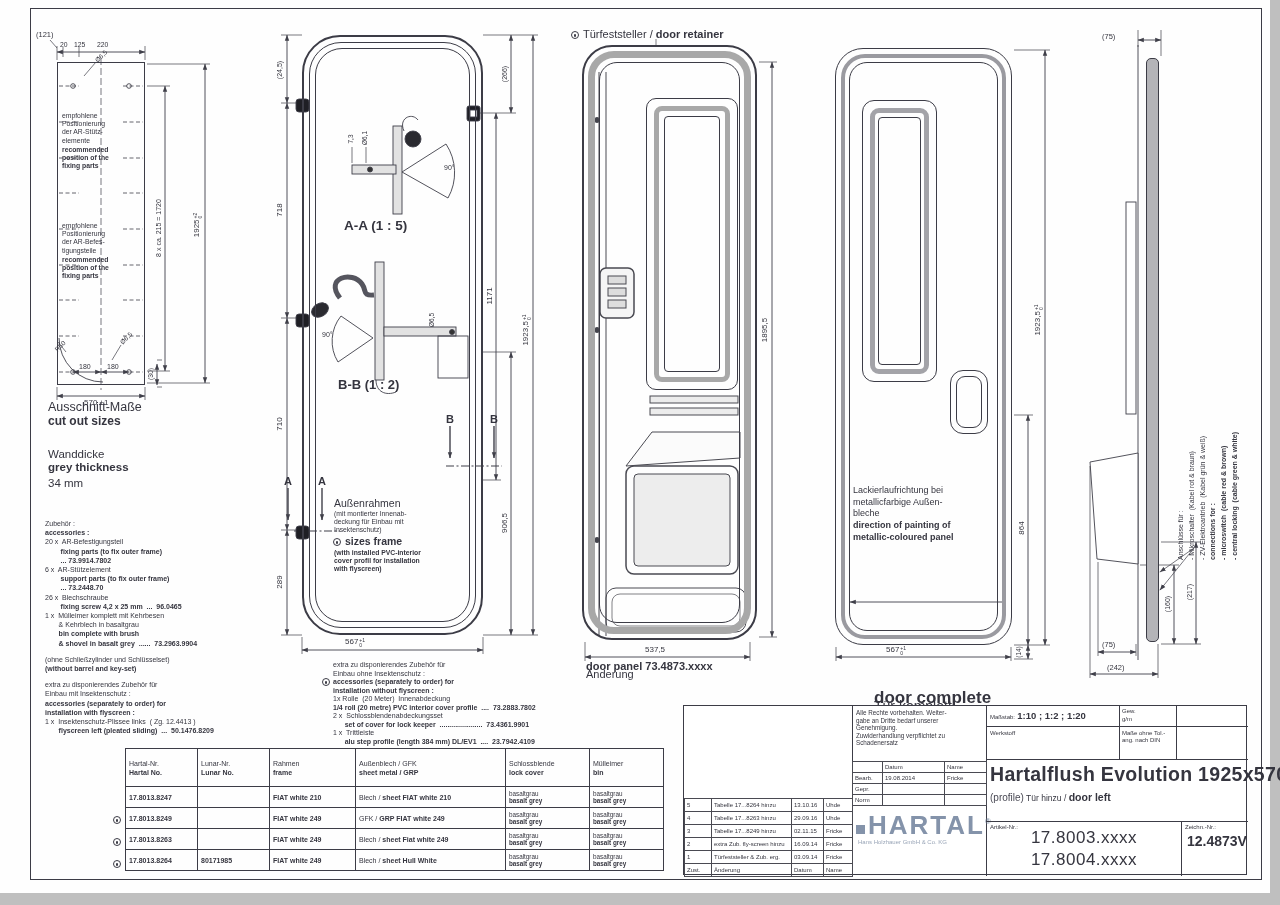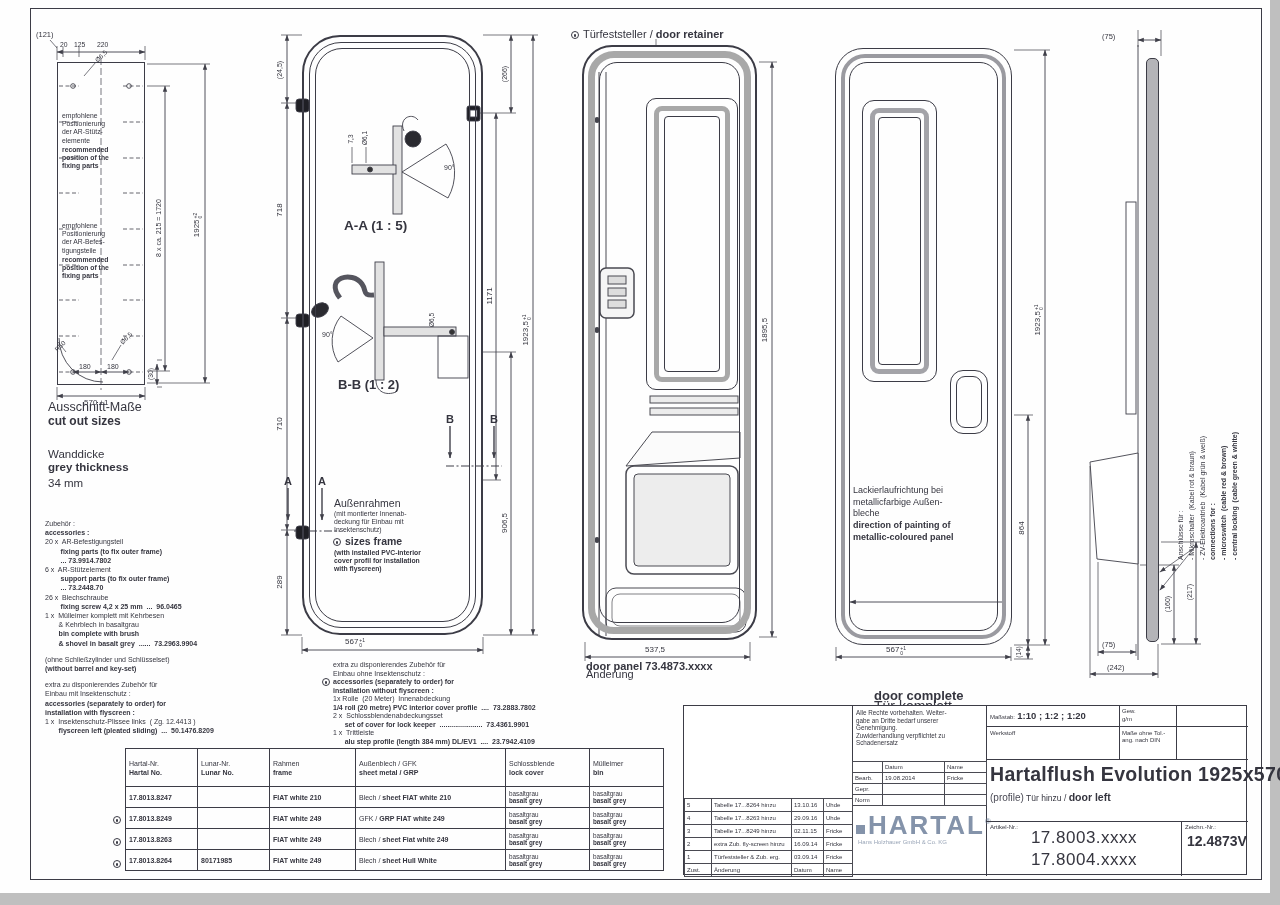--- a/index.html
+++ b/index.html
@@ -330,21 +330,21 @@
   <div class="vlbl" style="left:1038px;top:320px"><span>1923,5</span><span class="tolstk">
         <span>+1</span>
         <span>0</span>
       </span></div>
   <div class="vlbl" style="left:1018px;top:652px;font-size:6.5px">(14)</div>
   <div class="lbl" style="left:886px;top:645px"><span>567</span><span class="tolstk">
         <span>+1</span>
         <span>0</span>
       </span></div>
   <div class="lbl" style="left:874px;top:698px;font-size:14px">Tür  komplett</div>
-  <div class="lbl b" style="left:874px;top:688px;font-size:13px">door complete</div>
+  <div class="lbl b" style="left:874px;top:688px;font-size:17px">door complete</div>
 
   <div class="lbl" style="left:1102px;top:32px;font-size:7.5px">(75)</div>
   <div class="lbl" style="left:1102px;top:640px;font-size:7.5px">(75)</div>
   <div class="lbl" style="left:1107px;top:663px;font-size:7.5px">(242)</div>
   <div class="vlbl" style="left:1167px;top:604px;font-size:7px">(160)</div>
   <div class="vlbl" style="left:1189px;top:592px;font-size:7px">(217)</div>
   <div class="abs" style="left:1176px;top:560px;width:236px;transform:rotate(-90deg);transform-origin:0 0;font-size:7px;line-height:10.8px">
       <div class="ln"><span>Anschlüsse für :</span><span class="b"></span></div>
       <div class="ln"><span>- Mikroschalter  (Kabel rot &amp; braun)</span><span class="b"></span></div>
       <div class="ln"><span>- ZV-Elektroantrieb  (Kabel grün &amp; weiß)</span><span class="b"></span></div>

